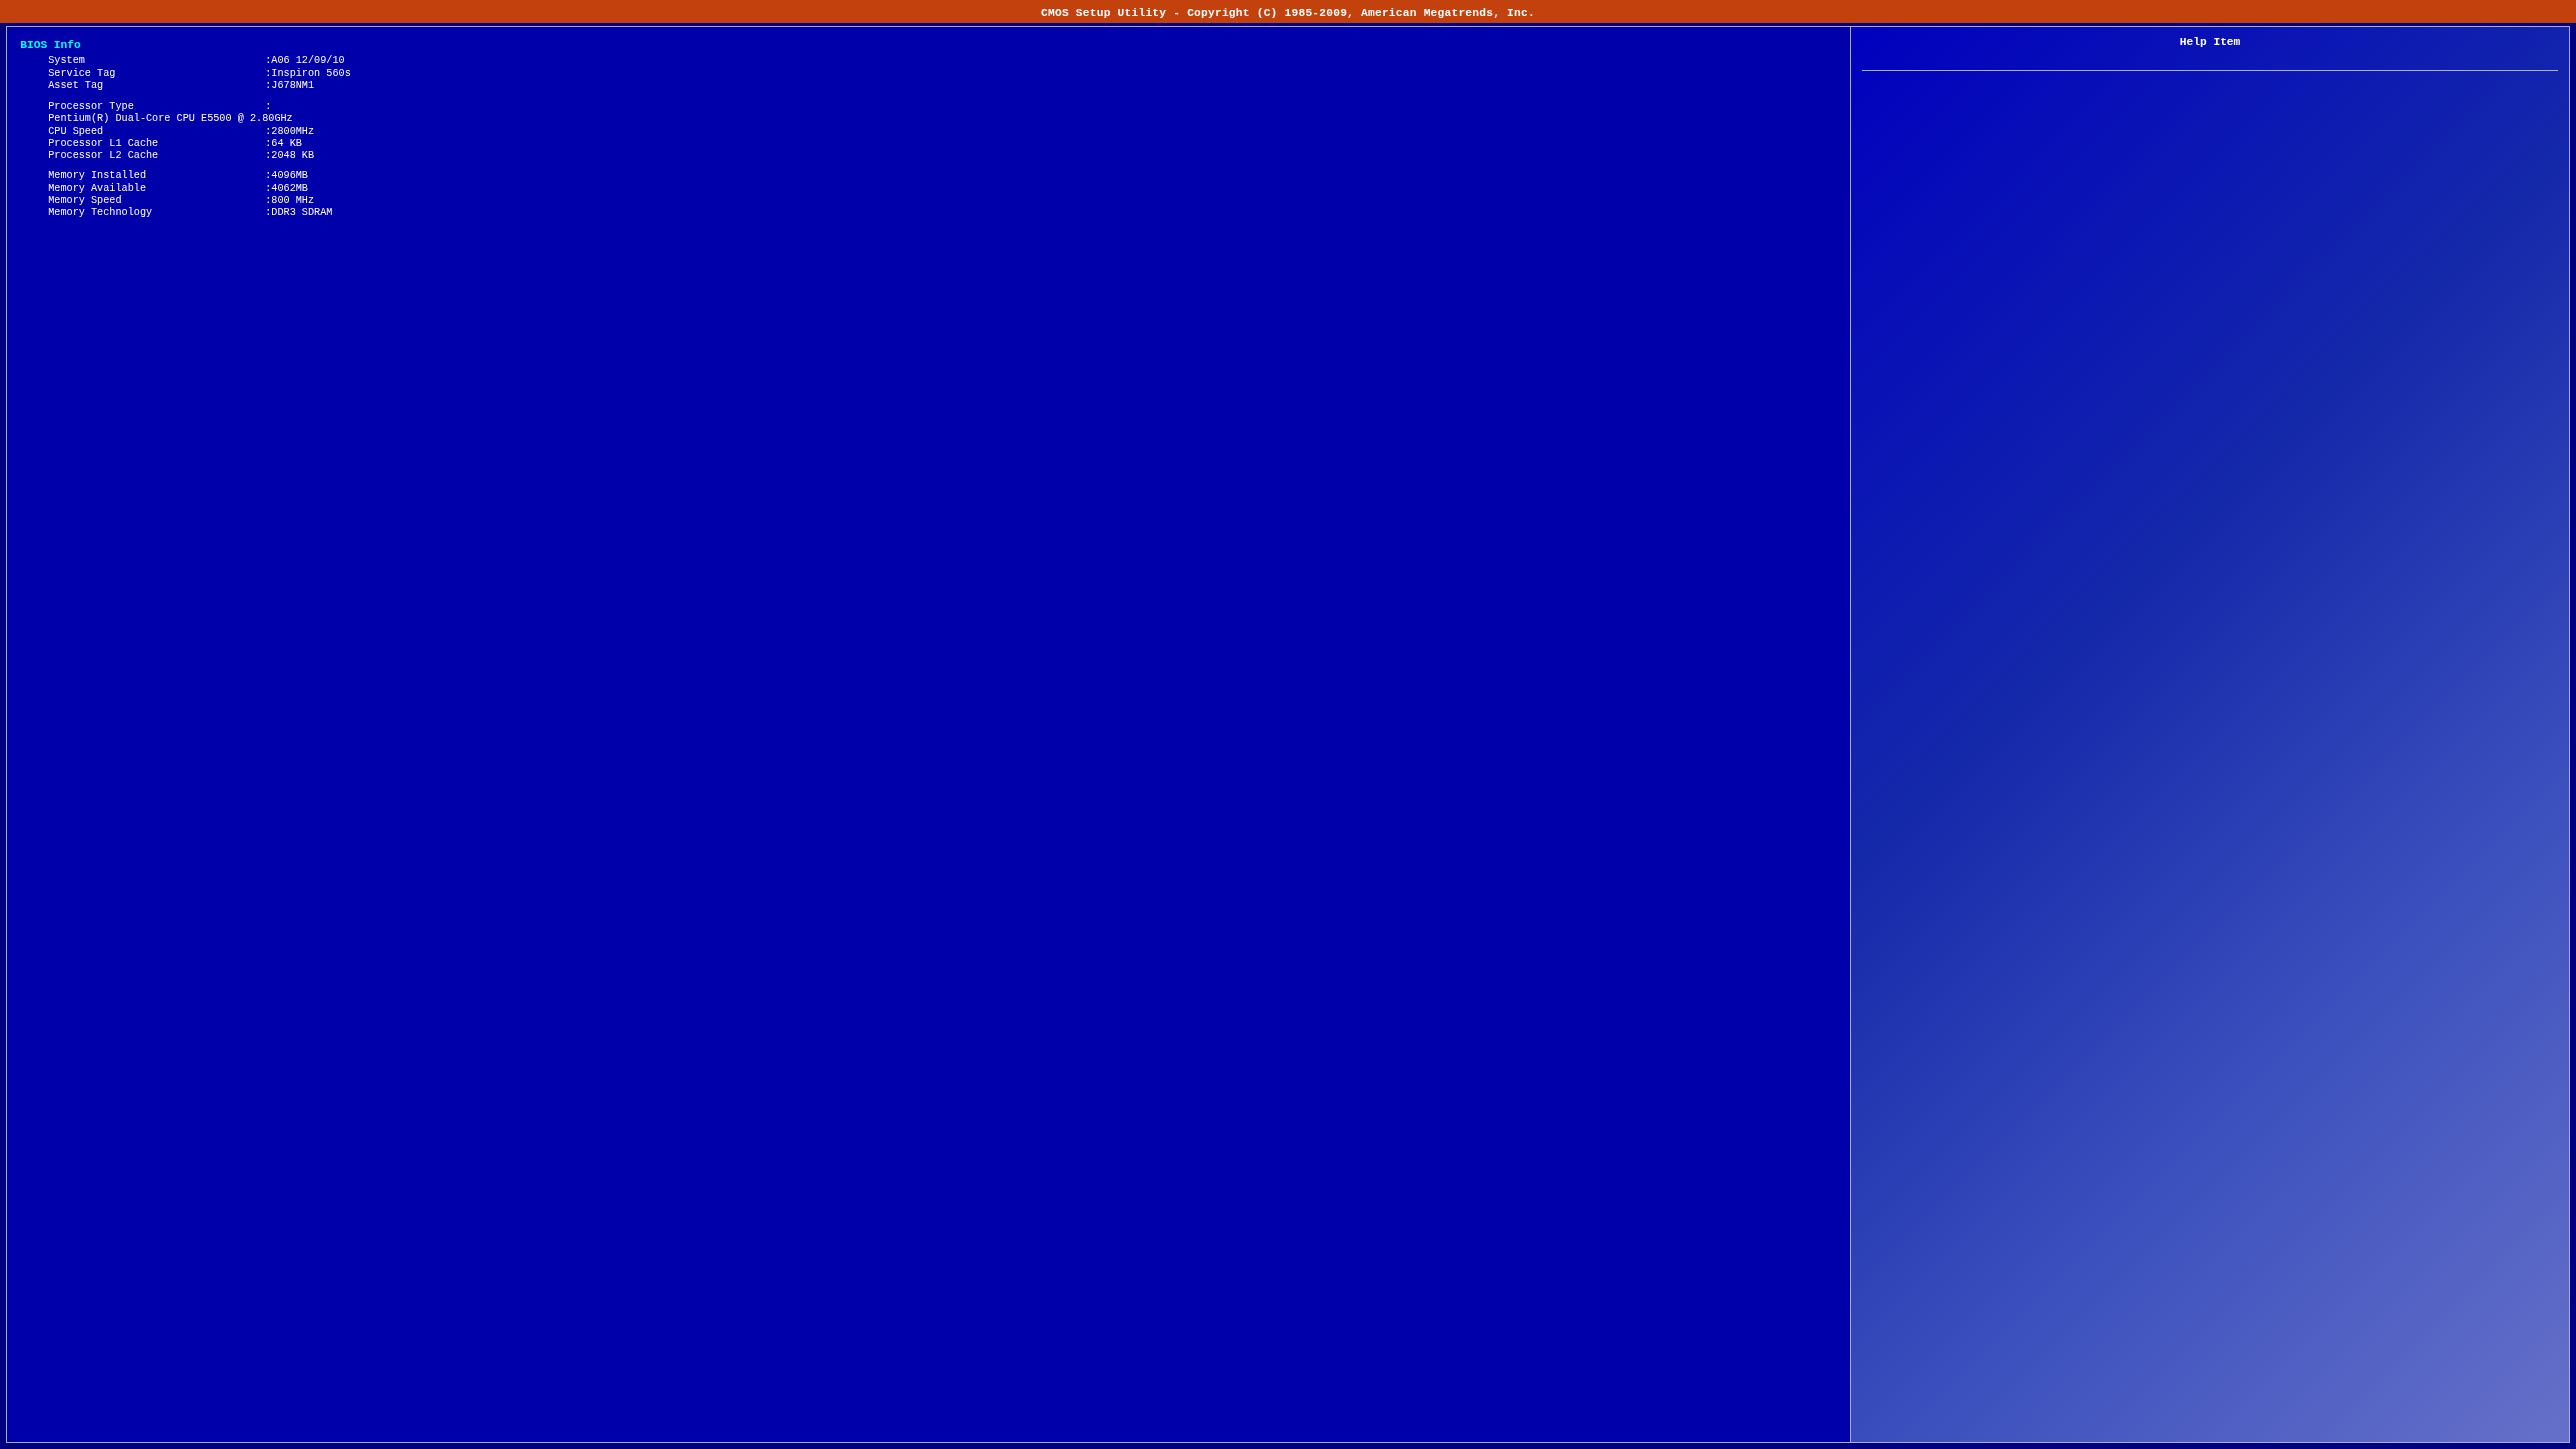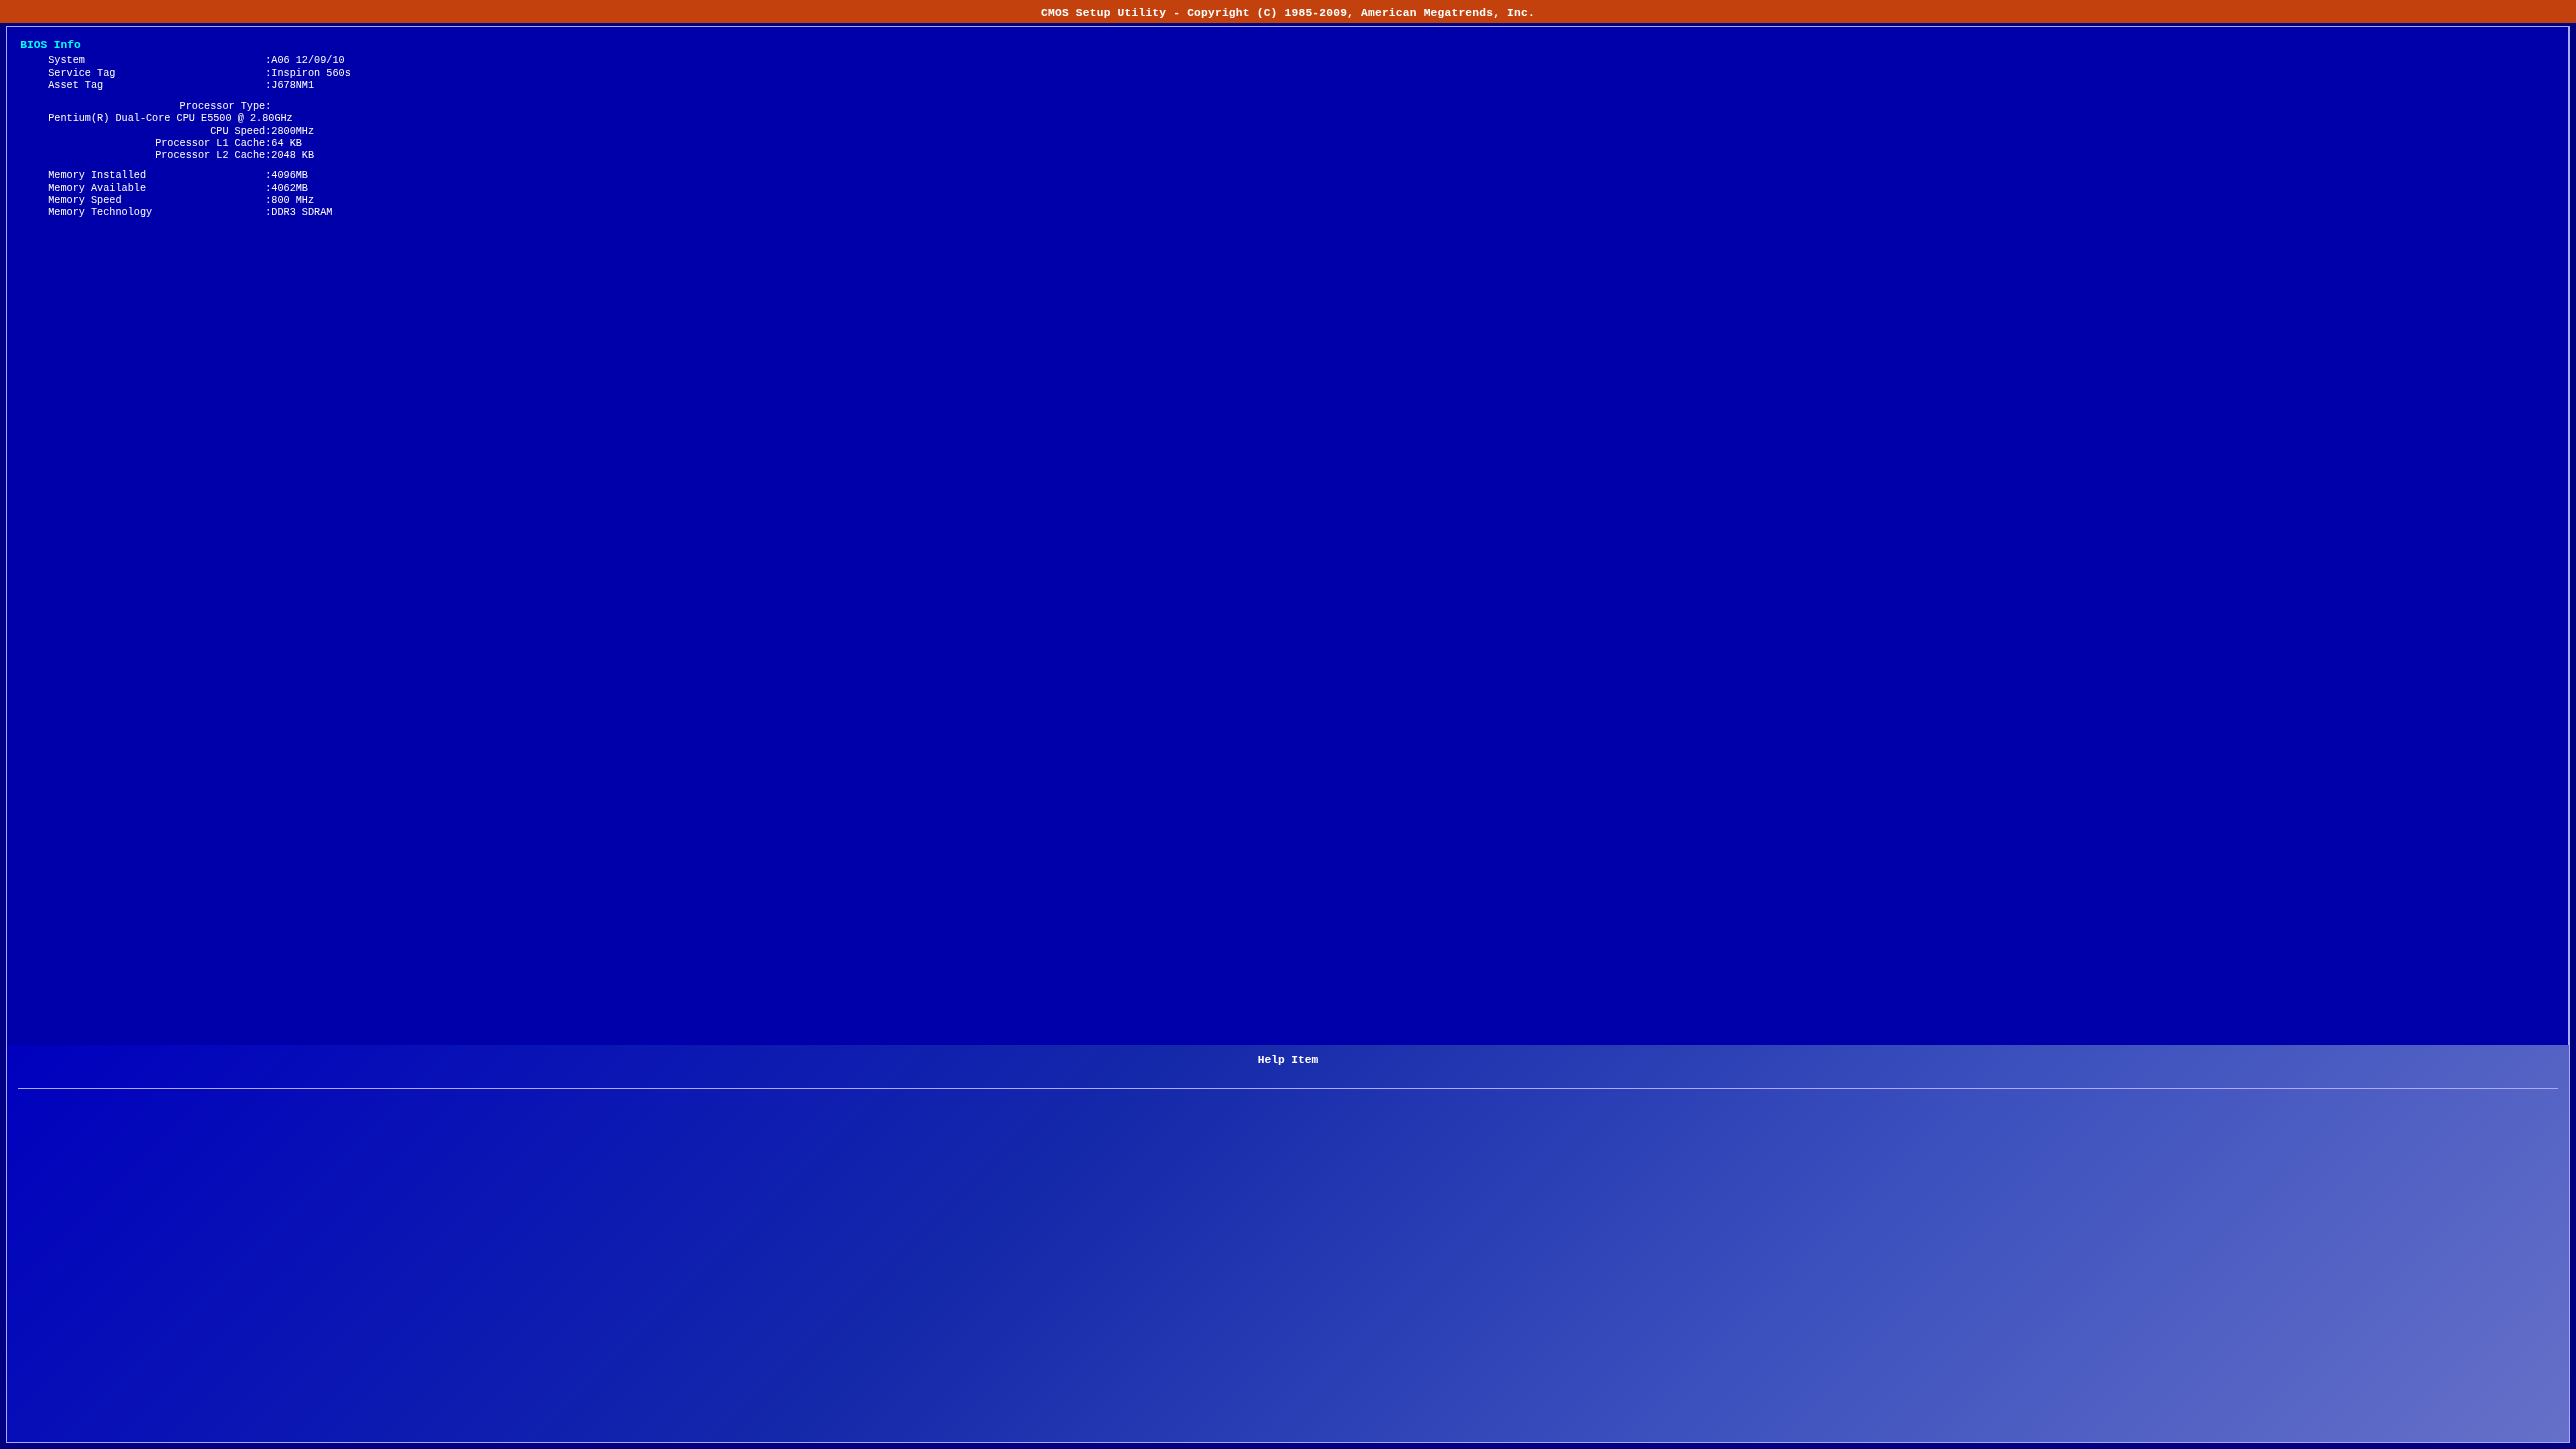--- a/index.html
+++ b/index.html
@@ -31,21 +31,21 @@
     }
 
     .top-bar .subtitle-line {
       font-size: 1.1em;
       font-weight: bold;
     }
 
     .main-area {
       flex: 1;
       display: flex;
-      flex-direction: column;
+      flex-direction: row;
       margin: 2.6px 6.4px 6.4px 6.4px;
       border: 1.3px solid #aaaaff;
     }
 
     .left-panel {
       flex: 0 0 72%;
       background-color: #0000aa;
       padding: 11.5px 15.3px 11.5px 12.8px;
       border-right: 1.3px solid #aaaaff;
     }
@@ -102,21 +102,20 @@
       min-width: 217px;
       color: #ffffff;
     }
 
     .info-value {
       color: #ffffff;
     }
 
     .section-gap {
       margin-top: 10.2px;
-      text-align: right;
     }
 
     .section-gap2 {
       margin-top: 9px;
     }
   </style>
 </head>
 <body>
 
 <div class="top-bar">

